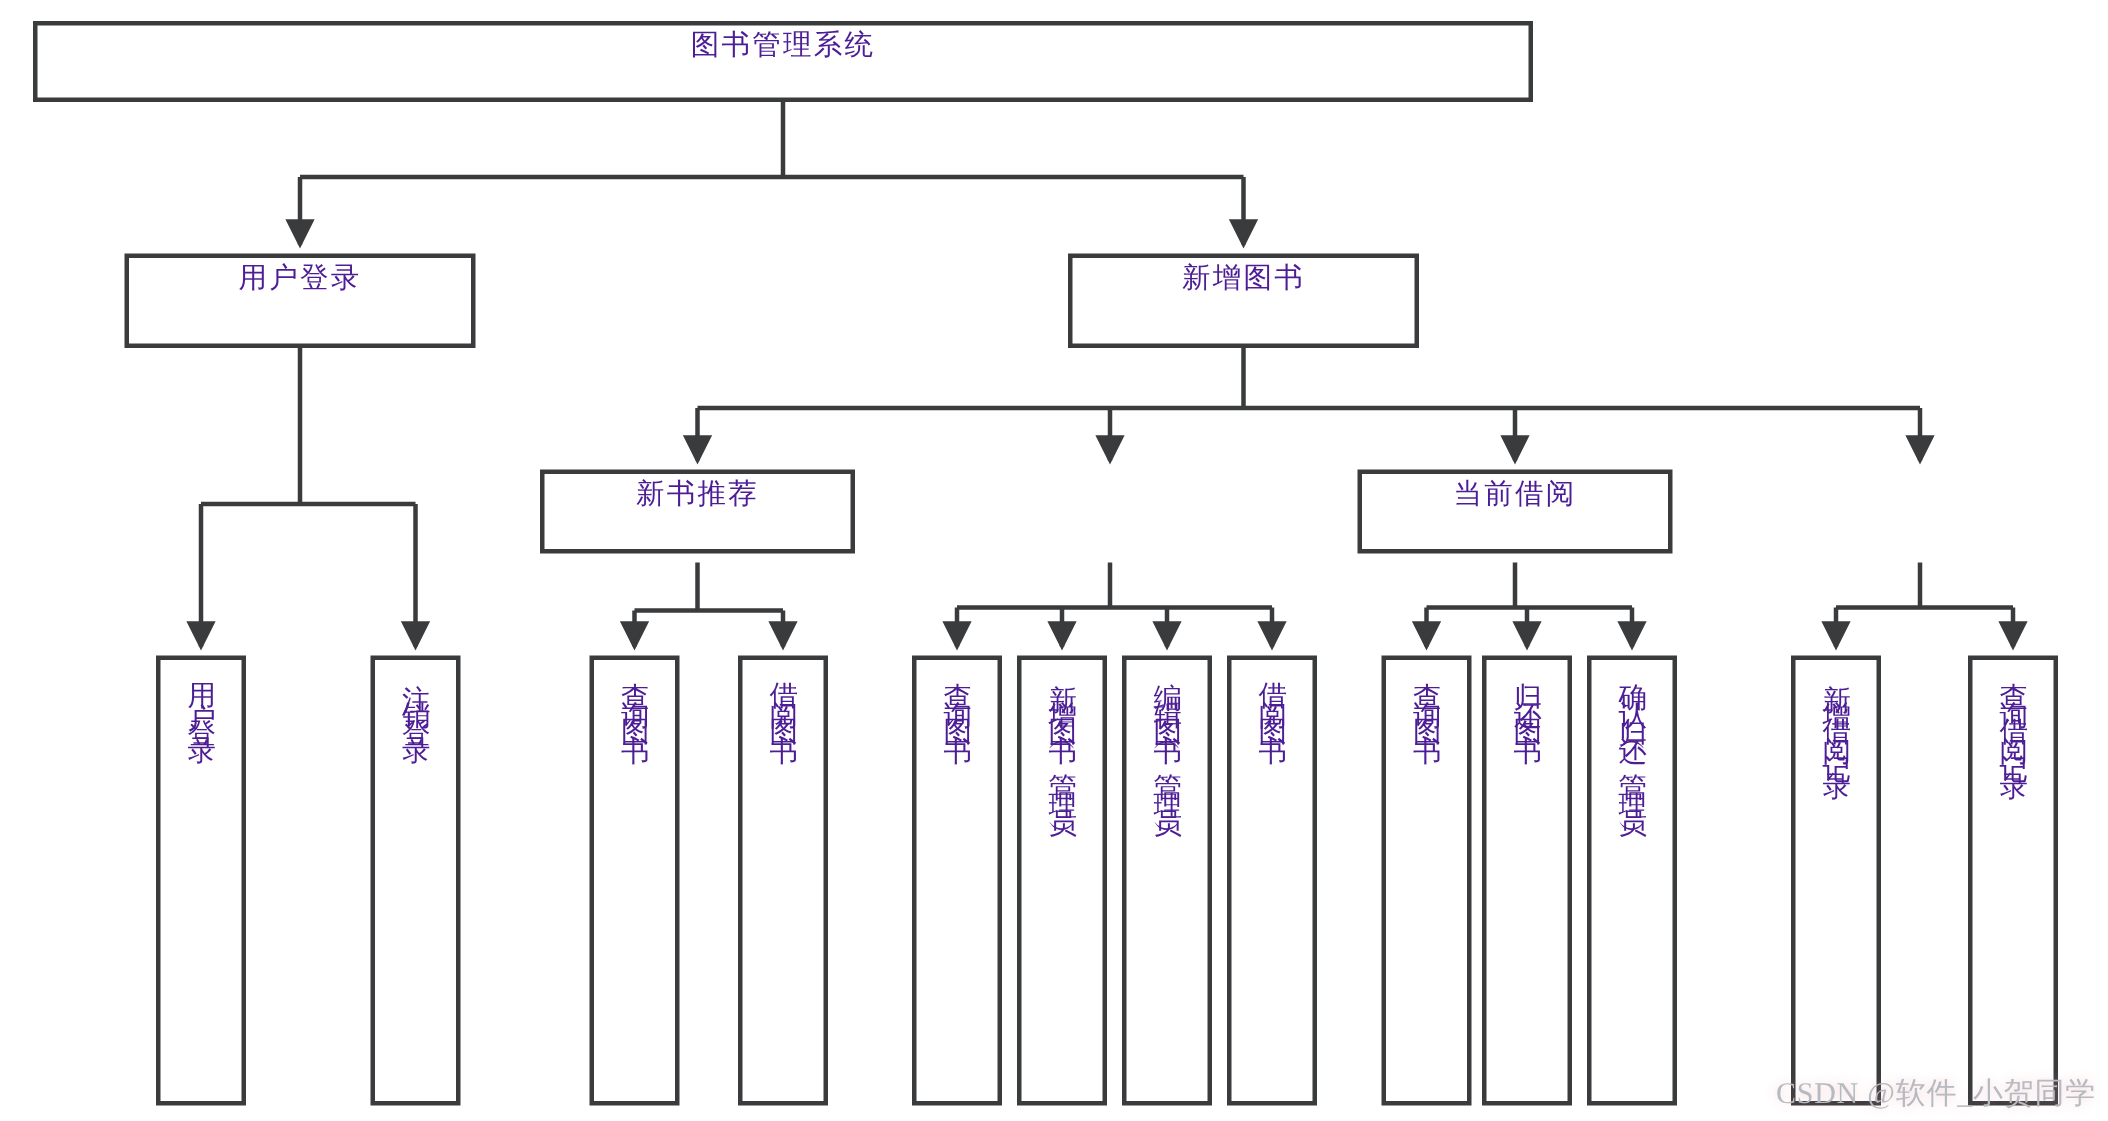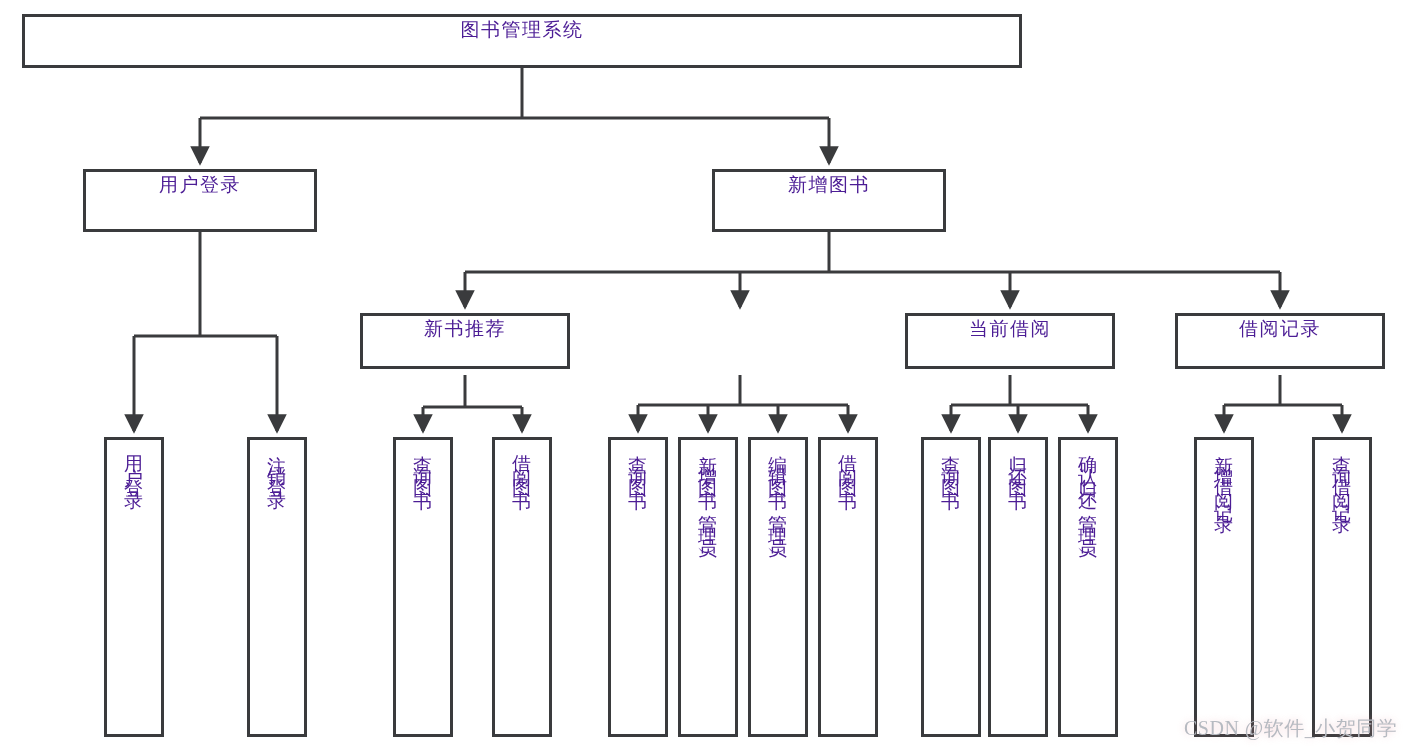--- a/index.html
+++ b/index.html
@@ -113,23 +113,20 @@
   <div class="node h-node l2-node" style="left:712px">
     <span>新增图书</span>
   </div>
 
   <div class="node h-node l3-node" style="left:360px">
     <span>新书推荐</span>
   </div>
   <div class="node h-node l3-node" style="left:905px">
     <span>当前借阅</span>
   </div>
-  <div class="node h-node l3-node" style="left:1175px">
-    <span>借阅记录</span>
-  </div>
 
   <div class="node leaf" style="left:104px">
     <span>用户登录</span>
   </div>
   <div class="node leaf" style="left:247px">
     <span>注销登录</span>
   </div>
 
   <div class="node leaf" style="left:393px">
     <span>查询图书</span>

